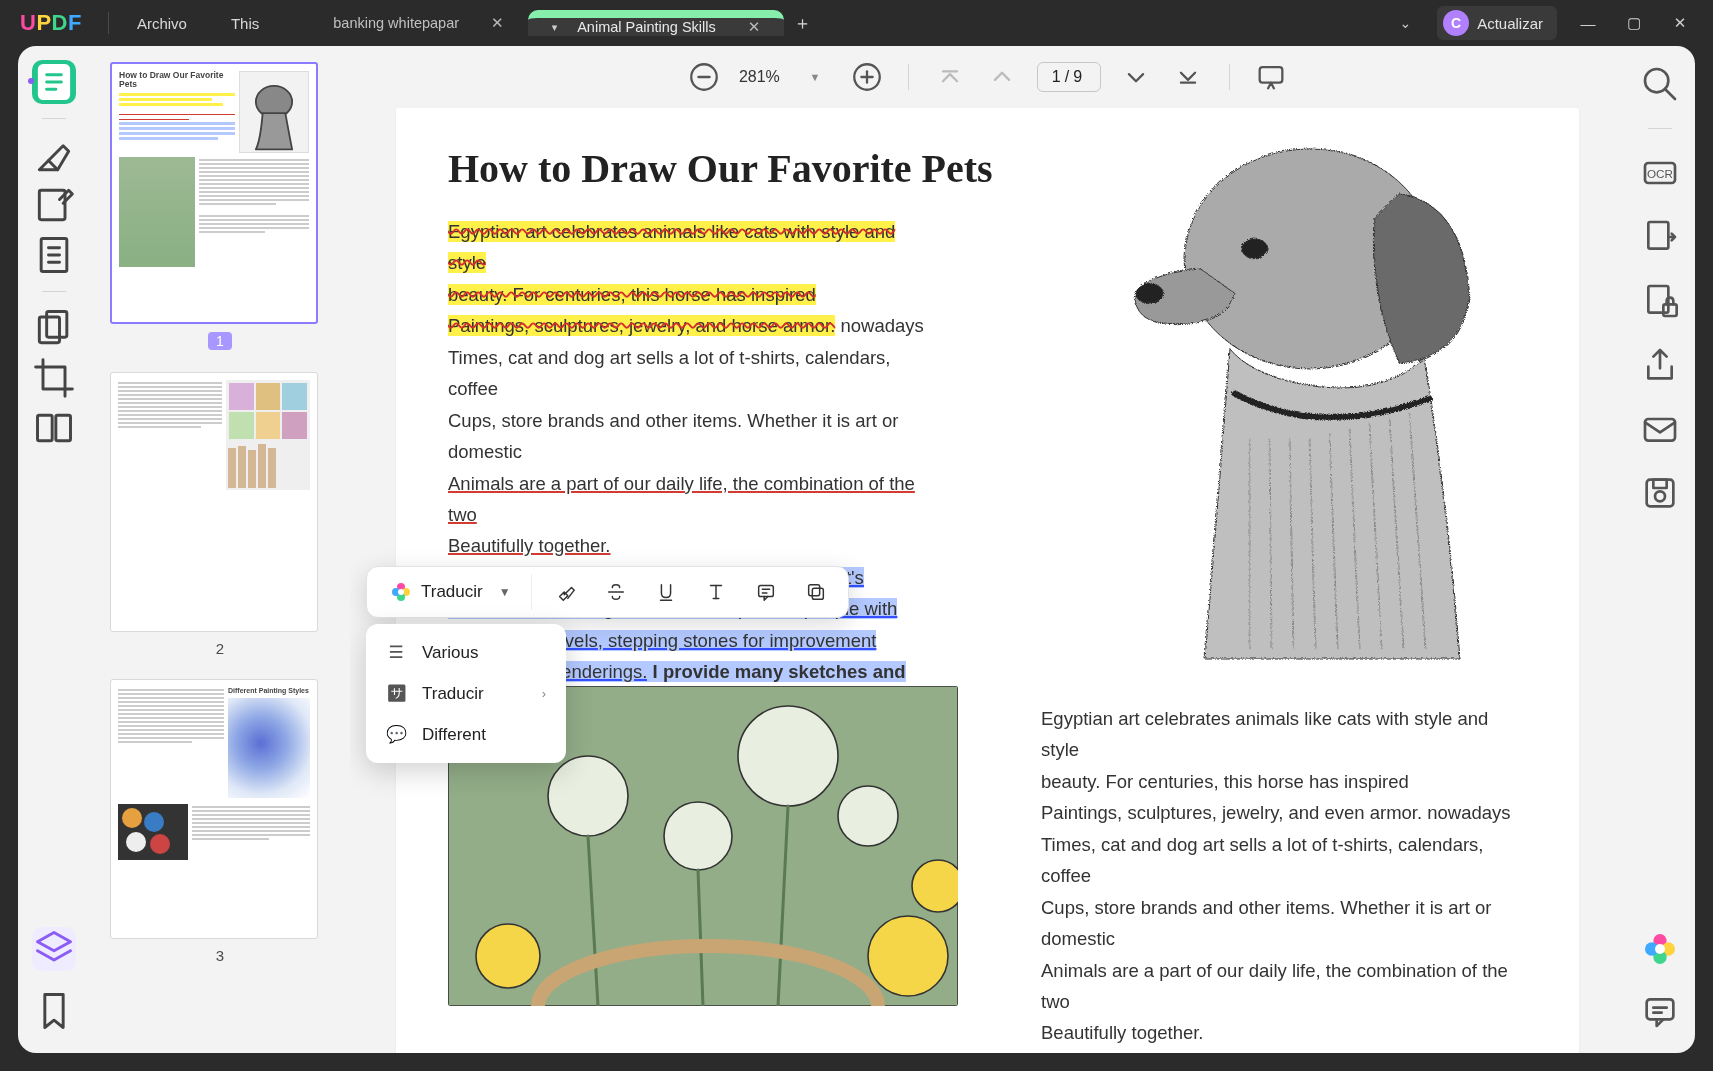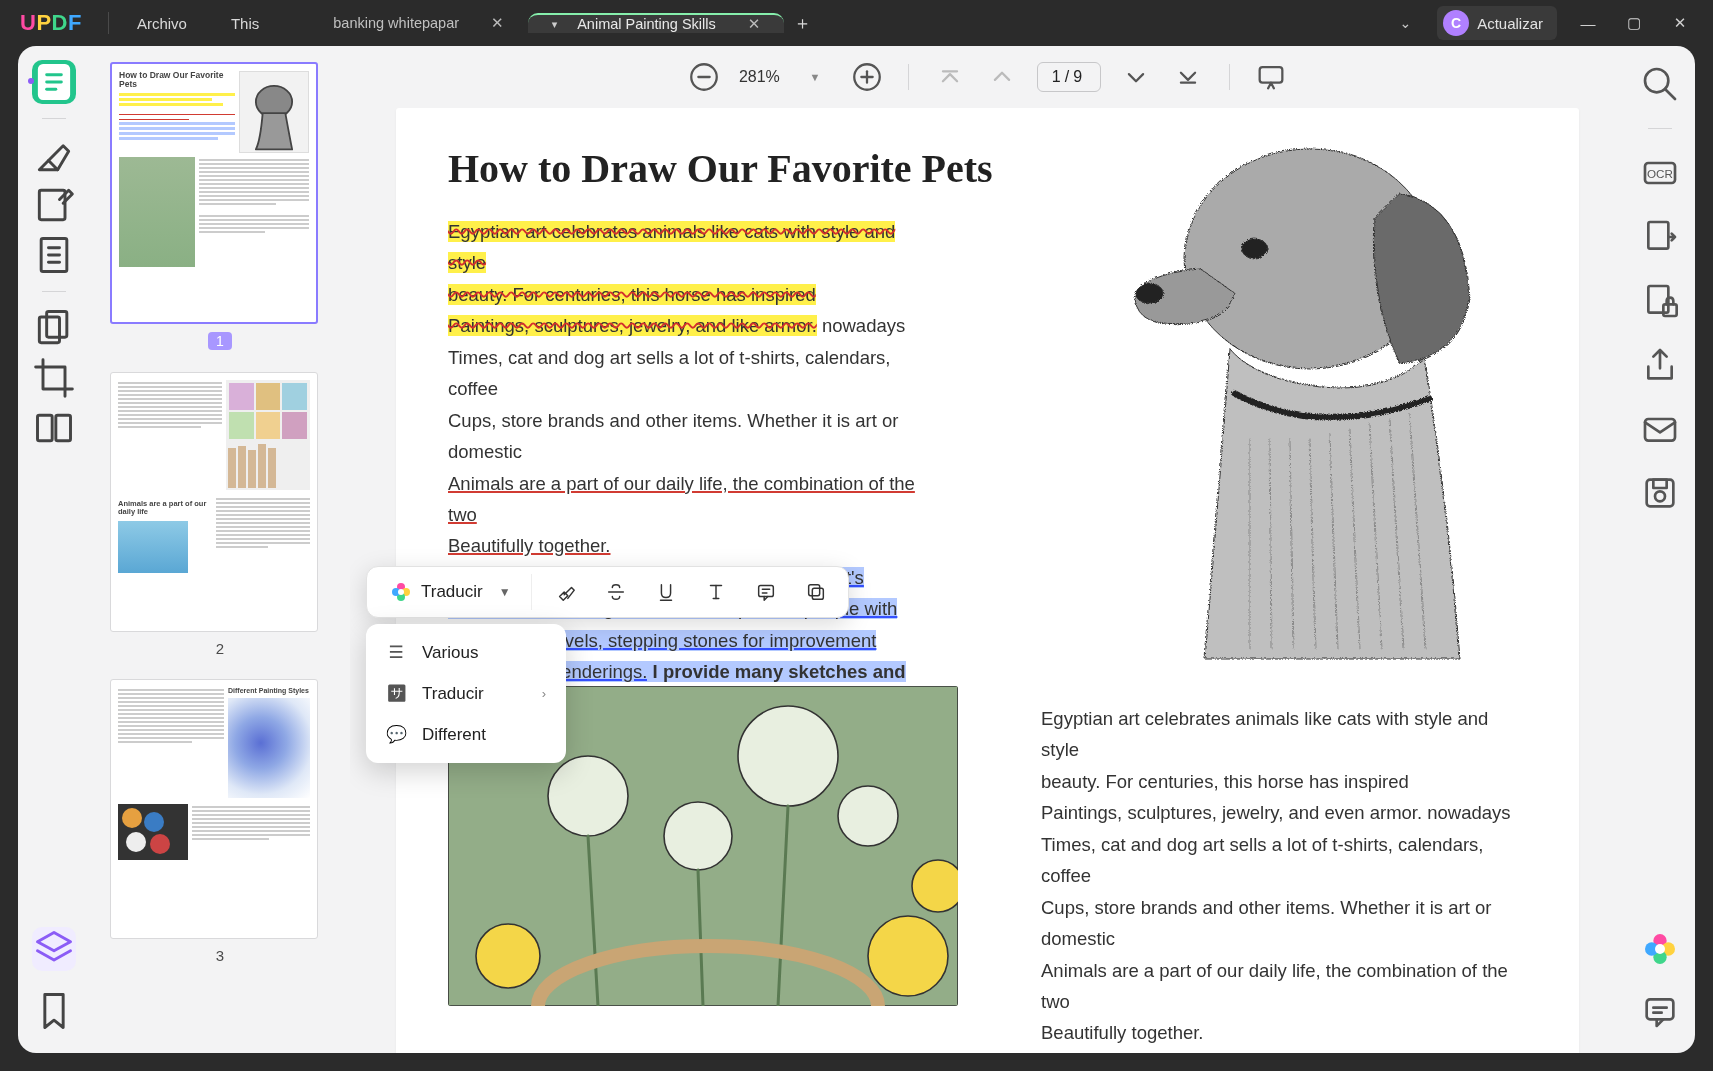--- a/index.html
+++ b/index.html
@@ -6,21 +6,21 @@
   body { width:1713px; height:1071px; background:#2b2b2b; overflow:hidden; color:#333; }
   
   .titlebar { height:46px; background:#2b2b2b; display:flex; align-items:center; color:#d9d9d9; font-size:15px; position:relative; }
   .logo { font-size:22px; font-weight:700; padding:0 20px; letter-spacing:0.5px; }
   .logo .u{color:#ff4aa3;} .logo .p{color:#ffd23f;} .logo .d{color:#3fd68b;} .logo .f{color:#3fa8ff;}
   .vsep { width:1px; height:22px; background:#4a4a4a; margin:0 6px; }
   .menutxt { padding:0 22px; cursor:default; }
   .tabstrip { display:flex; align-items:center; margin-left:28px; height:100%; }
   .doctab { display:flex; align-items:center; gap:10px; padding:0 24px; font-size:14.5px; border-top-left-radius:10px; border-top-right-radius:10px; position:relative; }
   .doctab.inactive { color:#c0c0c0; }
-  .doctab.active { background:#3a3a3a; color:#e9e9e9; border-top:2px solid #86efac; }
+  .doctab.active { background:#3a3a3a; color:#e9e9e9; border-top:8px solid #86efac; }
   .doctab .close { color:#bbb; font-size:15px; margin-left:22px; }
   .doctab.active::before {content:"▾"; font-size:11px; color:#ccc; margin-right:10px;}
   .addtab { width:36px; display:flex; align-items:center; justify-content:center; color:#d9d9d9; font-size:18px; }
   .rightbtns { margin-left:auto; display:flex; align-items:center; gap:16px; padding-right:18px; }
   .chev { color:#c9c9c9; font-size:14px; padding:0 10px;}
   .upgrade { display:flex; align-items:center; gap:8px; background:#3a3a3a; border-radius:6px; padding:4px 14px 4px 6px; color:#e2e2e2; font-size:15px; }
   .upgrade .avatar { width:26px;height:26px;border-radius:50%;background:#b080ff;color:#fff;display:flex;align-items:center;justify-content:center;font-size:14px;font-weight:600;}
   .winbtn { width:30px; text-align:center; color:#d0d0d0; font-size:15px; }
   
   .appbody { position:absolute; top:46px; left:18px; right:18px; bottom:18px; background:#f3f3f4; border-radius:18px; display:flex; overflow:hidden; }
@@ -257,41 +257,20 @@
             </div>
             <div style="height:48px;display:flex;gap:2px;padding:2px;align-items:flex-end;">
               <div style="width:8px;height:40px;background:#d4b896;"></div>
                 <div style="width:8px;height:42px;background:#d4b896;"></div>
                 <div style="width:8px;height:38px;background:#d4b896;"></div>
                 <div style="width:8px;height:44px;background:#d4b896;"></div>
                 <div style="width:8px;height:40px;background:#d4b896;"></div>
             </div>
           </div>
         </div>
-        <div style="display:flex;gap:4px;margin-top:6px;">
-          <div style="flex:1;">
-             <div style="font-weight:700;font-size:7.5px;line-height:1.1;margin:4px 0;">Animals are a part of our daily life</div>
-             <div style="width:70px;height:52px;background:linear-gradient(#8ecae6,#5aa7d4);margin-top:4px;"></div>
-          </div>
-          <div style="flex:1;">
-            <div style="height:2px;background:#ccc;margin:2px 0;"></div>
-              <div style="height:2px;background:#ccc;margin:2px 0;"></div>
-              <div style="height:2px;background:#ccc;margin:2px 0;"></div>
-              <div style="height:2px;background:#ccc;margin:2px 0;"></div>
-              <div style="height:2px;background:#ccc;margin:2px 0;"></div>
-              <div style="height:2px;background:#ccc;margin:2px 0;"></div>
-              <div style="height:2px;background:#ccc;margin:2px 0;"></div>
-              <div style="height:2px;background:#ccc;margin:2px 0;"></div>
-              <div style="height:2px;background:#ccc;margin:2px 0;"></div>
-              <div style="height:2px;background:#ccc;margin:2px 0;"></div>
-              <div style="height:2px;background:#ccc;margin:2px 0;"></div>
-              <div style="height:2px;background:#ccc;margin:2px 0;"></div>
-              <div style="height:2px;background:#ccc;margin:2px 0;width:55%;"></div>
-          </div>
-        </div>
       </div>
     </div>
     <div class="thumbnum">2</div>
 
     <div class="thumb">
       <div class="pgbody">
         <div style="display:flex;gap:4px;">
           <div style="flex:1;">
             <div style="height:2px;background:#ccc;margin:2px 0;"></div>
               <div style="height:2px;background:#ccc;margin:2px 0;"></div>
@@ -388,21 +367,21 @@
           </svg>
         </div>
     </div>
 
     <div class="doccanvas">
       <div class="page" style="height:1000px;">
         <h1>How to Draw Our Favorite Pets</h1>
         <div class="bodytext">
           <span class="hl-yellow">Egyptian art celebrates animals like cats with style and style</span><br>
           <span class="hl-yellow">beauty. For centuries, this horse has inspired</span><br>
-          <span class="hl-yellow">Paintings, sculptures, jewelry, and like armor.</span><span> nowadays</span><br>
+          <span class="hl-yellow">Paintings, sculptures, jewelry, and horse armor.</span><span> nowadays</span><br>
           <span>Times, cat and dog art sells a lot of t-shirts, calendars, coffee</span><br>
           <span>Cups, store brands and other items. Whether it is art or domestic</span><br>
           <span class="hl-under-red">Animals are a part of our daily life, the combination of the two</span><br>
           <span class="hl-under-red">Beautifully together.</span><br>
           <span class="hl-blue">This combination is the subject of this book. artist's</span><br>
           <span class="hl-blue">The Animal Drawing Guide aims to provide people with</span><br>
           <span class="hl-blue">Various skill levels, stepping stones for improvement</span><br>
           <span class="hl-blue">Their animal renderings.</span><span class="hl-blue2"> I provide many sketches and</span><br>
           <span style="display:inline-block;margin-left:140px;">ore advanced ones. Please choose</span>
         </div>

